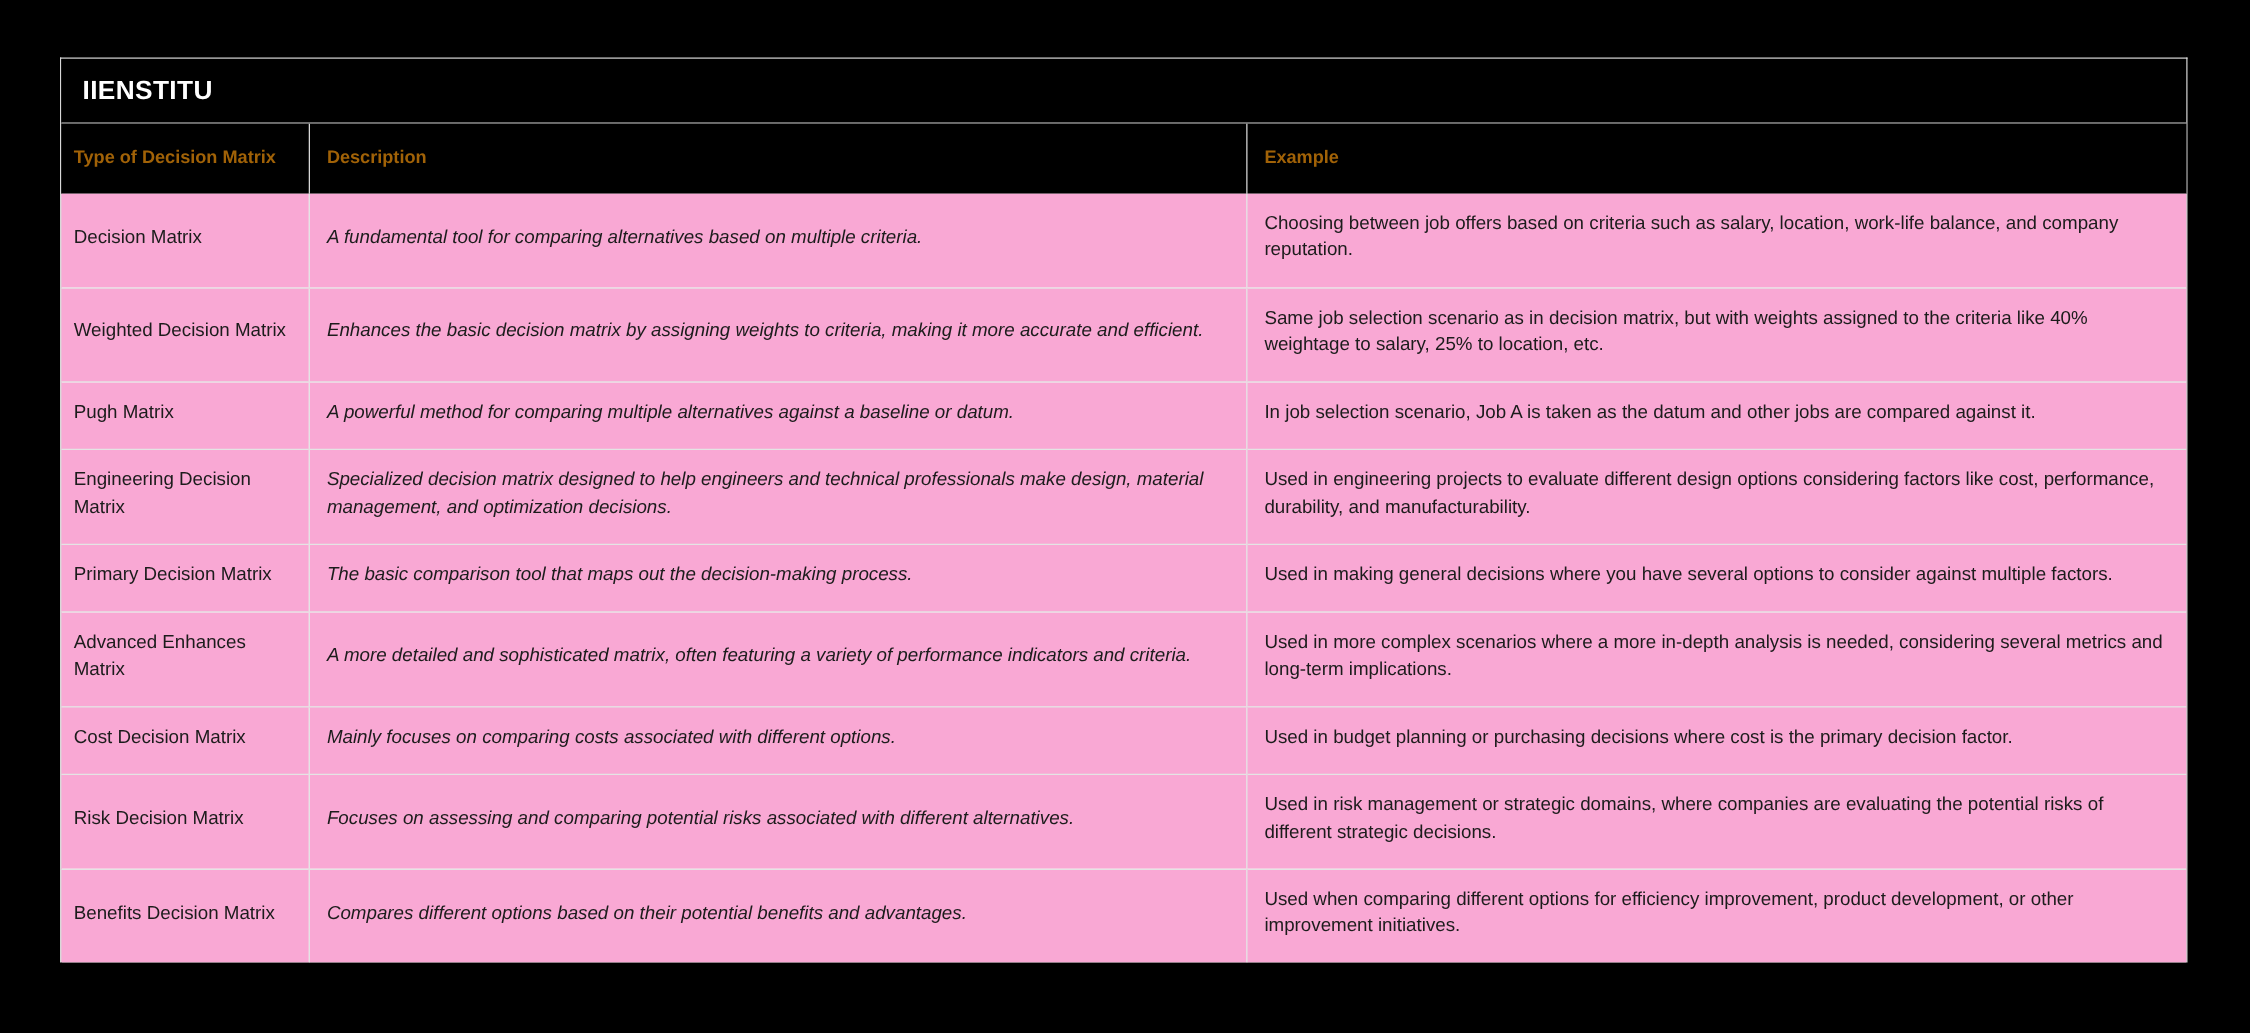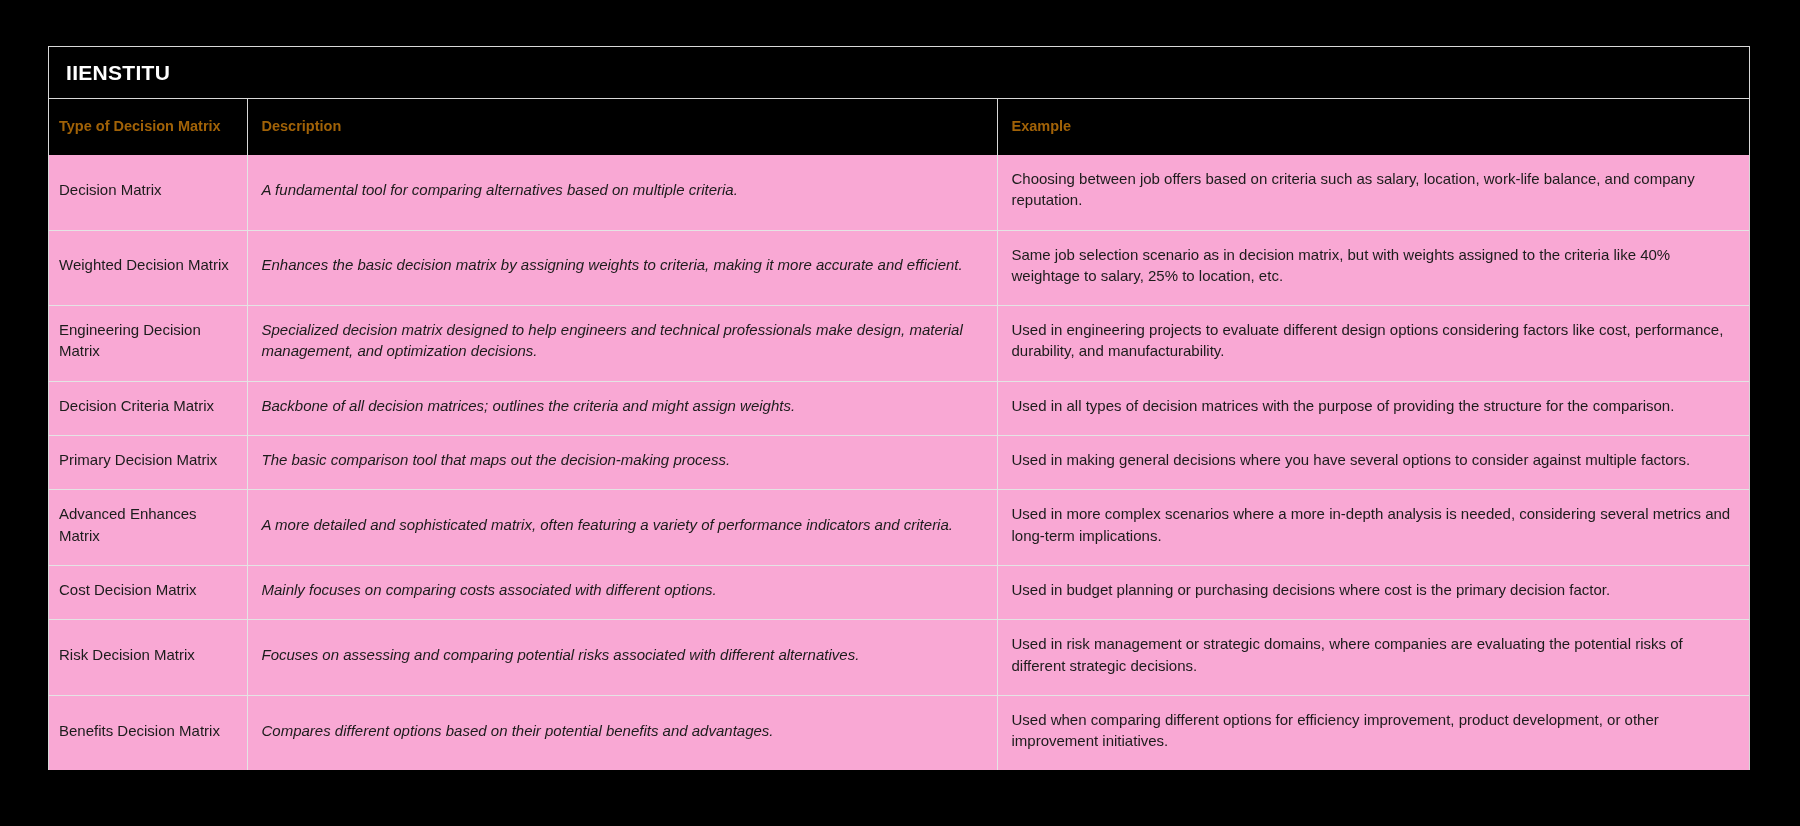--- a/index.html
+++ b/index.html
@@ -127,28 +127,28 @@
             <td class="cell-type">Decision Matrix</td>
             <td class="cell-desc">A fundamental tool for comparing alternatives based on multiple criteria.</td>
             <td class="cell-example">Choosing between job offers based on criteria such as salary, location, work-life balance, and company reputation.</td>
           </tr>
           <tr class="data-row">
             <td class="cell-type">Weighted Decision Matrix</td>
             <td class="cell-desc">Enhances the basic decision matrix by assigning weights to criteria, making it more accurate and efficient.</td>
             <td class="cell-example">Same job selection scenario as in decision matrix, but with weights assigned to the criteria like 40% weightage to salary, 25% to location, etc.</td>
           </tr>
           <tr class="data-row">
+            <td class="cell-type">Pugh Matrix</td>
+            <td class="cell-desc">A powerful method for comparing multiple alternatives against a baseline or datum.</td>
+            <td class="cell-example">In job selection scenario, Job A is taken as the datum and other jobs are compared against it.</td>
+          </tr>
+          <tr class="data-row">
             <td class="cell-type">Engineering Decision Matrix</td>
             <td class="cell-desc">Specialized decision matrix designed to help engineers and technical professionals make design, material management, and optimization decisions.</td>
             <td class="cell-example">Used in engineering projects to evaluate different design options considering factors like cost, performance, durability, and manufacturability.</td>
-          </tr>
-          <tr class="data-row">
-            <td class="cell-type">Decision Criteria Matrix</td>
-            <td class="cell-desc">Backbone of all decision matrices; outlines the criteria and might assign weights.</td>
-            <td class="cell-example">Used in all types of decision matrices with the purpose of providing the structure for the comparison.</td>
           </tr>
           <tr class="data-row">
             <td class="cell-type">Primary Decision Matrix</td>
             <td class="cell-desc">The basic comparison tool that maps out the decision-making process.</td>
             <td class="cell-example">Used in making general decisions where you have several options to consider against multiple factors.</td>
           </tr>
           <tr class="data-row">
             <td class="cell-type">Advanced Enhances Matrix</td>
             <td class="cell-desc">A more detailed and sophisticated matrix, often featuring a variety of performance indicators and criteria.</td>
             <td class="cell-example">Used in more complex scenarios where a more in-depth analysis is needed, considering several metrics and long-term implications.</td>

